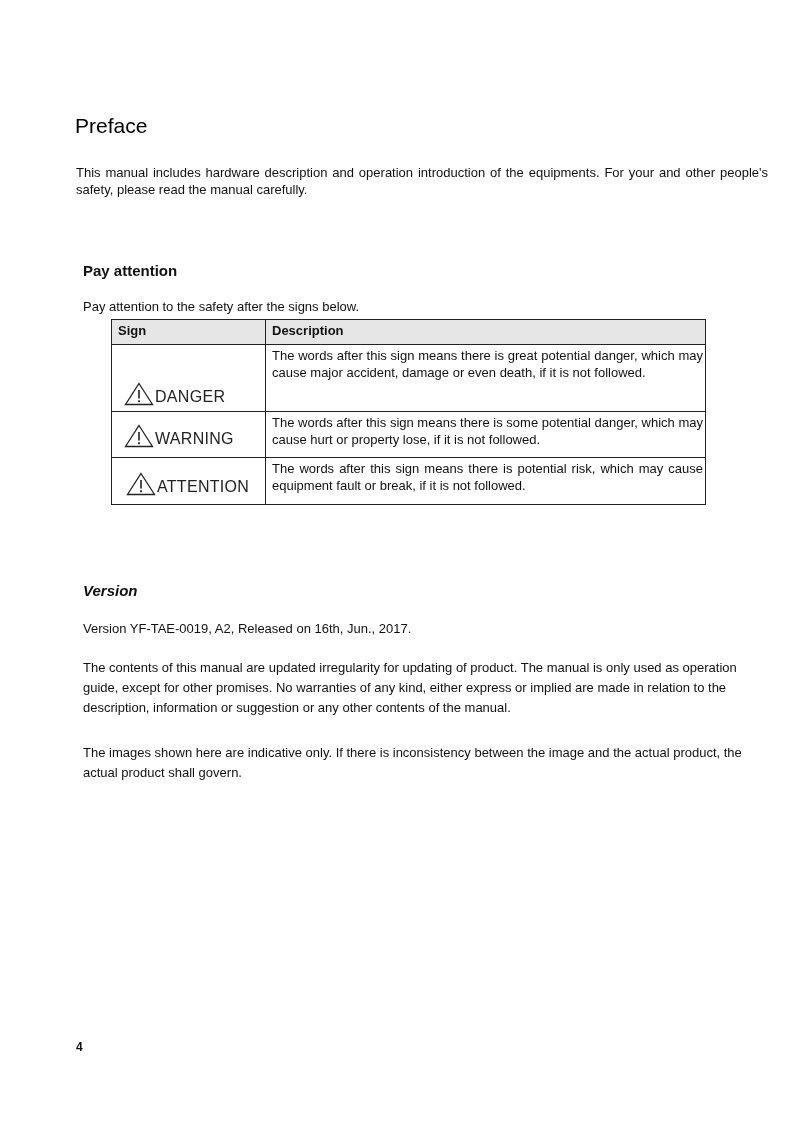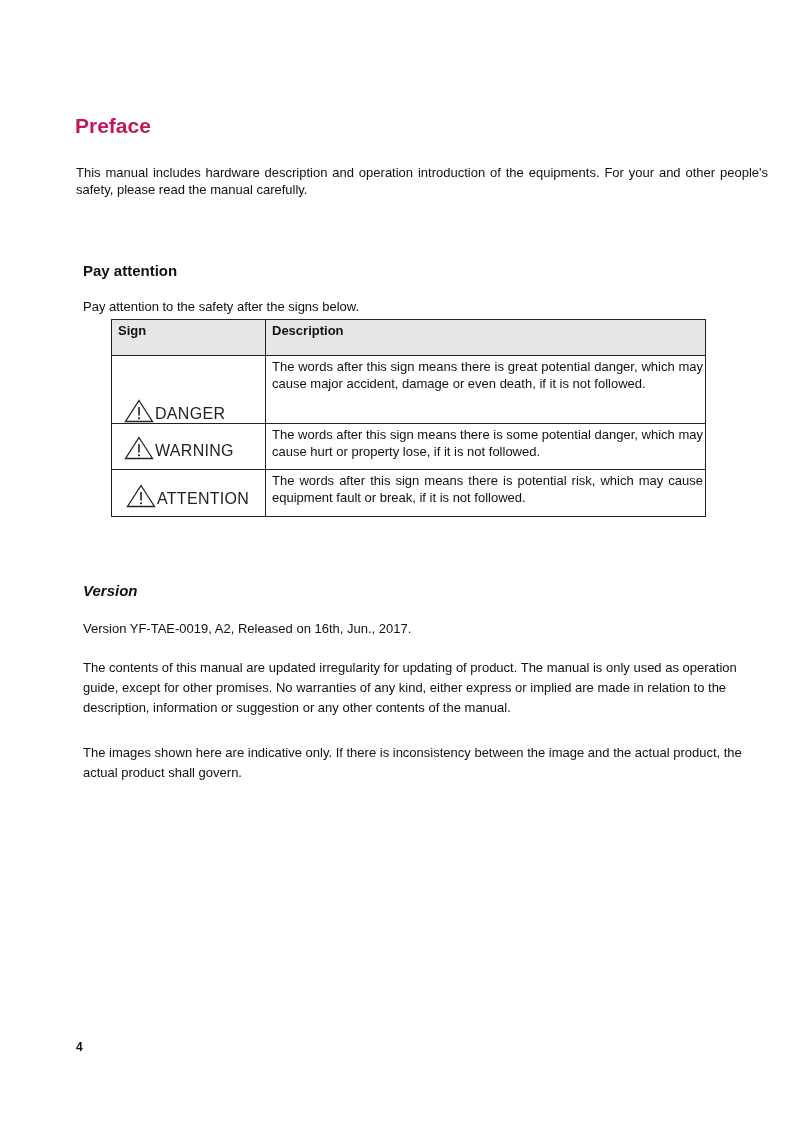--- a/index.html
+++ b/index.html
@@ -2,21 +2,21 @@
 <html><head>
 <meta charset="utf-8">
 <style>
   html, body { margin: 0; padding: 0; background: #ffffff; }
   body {
     width: 793px; height: 1122px; position: relative; overflow: hidden;
     font-family: "Liberation Sans", sans-serif; color: #111;
   }
   .page-title {
     position: absolute; left: 75px; top: 114px;
-    font-size: 21px; font-weight: bold; margin: 0; color: #be185d;
+    font-size: 21px; font-weight: normal; margin: 0; color: #000000;
   }
   .intro {
     position: absolute; left: 76px; top: 164px; width: 692px;
     font-size: 13px; line-height: 17px; text-align: justify; margin: 0;
   }
   .section-heading {
     position: absolute; left: 83px; font-size: 15px; font-weight: bold; margin: 0;
   }
   .h-pay { top: 262px; }
   .h-version { top: 582px; font-style: italic; }
@@ -25,33 +25,33 @@
   }
   table.signs {
     position: absolute; left: 111px; top: 319px; width: 595px;
     border-collapse: collapse; font-size: 13px;
   }
   table.signs th, table.signs td {
     border: 1px solid #222; vertical-align: top; padding: 0;
   }
   table.signs th {
     background: #e6e6e6; text-align: left; font-weight: bold;
-    padding: 3px 6px 14px 6px; height: 18px;
+    padding: 3px 6px 3px 6px; height: 18px;
   }
   table.signs td.sign-cell { width: 153px; position: relative; }
   table.signs td.desc-cell {
     padding: 2px 2px 2px 6px; line-height: 17px; text-align: justify;
   }
   .sign-badge {
     display: flex; align-items: flex-end; padding-left: 12px;
     font-size: 16px; letter-spacing: 0.3px; color: #222;
   }
   .sign-badge svg { width: 30px; height: 24px; margin-right: 1px; }
   .row-danger td { height: 62px; }
-  .row-danger .sign-badge { height: 60px; padding-top: 7px; }
+  .row-danger .sign-badge { height: 60px; padding-top: 1px; }
   .row-warning td { height: 41px; }
   .row-warning .sign-badge { height: 36px; }
   .row-attention td { height: 42px; }
   .row-attention .sign-badge { height: 38px; padding-left: 14px; }
   .version-line {
     position: absolute; left: 83px; top: 621px; font-size: 13px; margin: 0;
   }
   .para {
     position: absolute; left: 83px; width: 690px; font-size: 13px;
     line-height: 20px; margin: 0;

